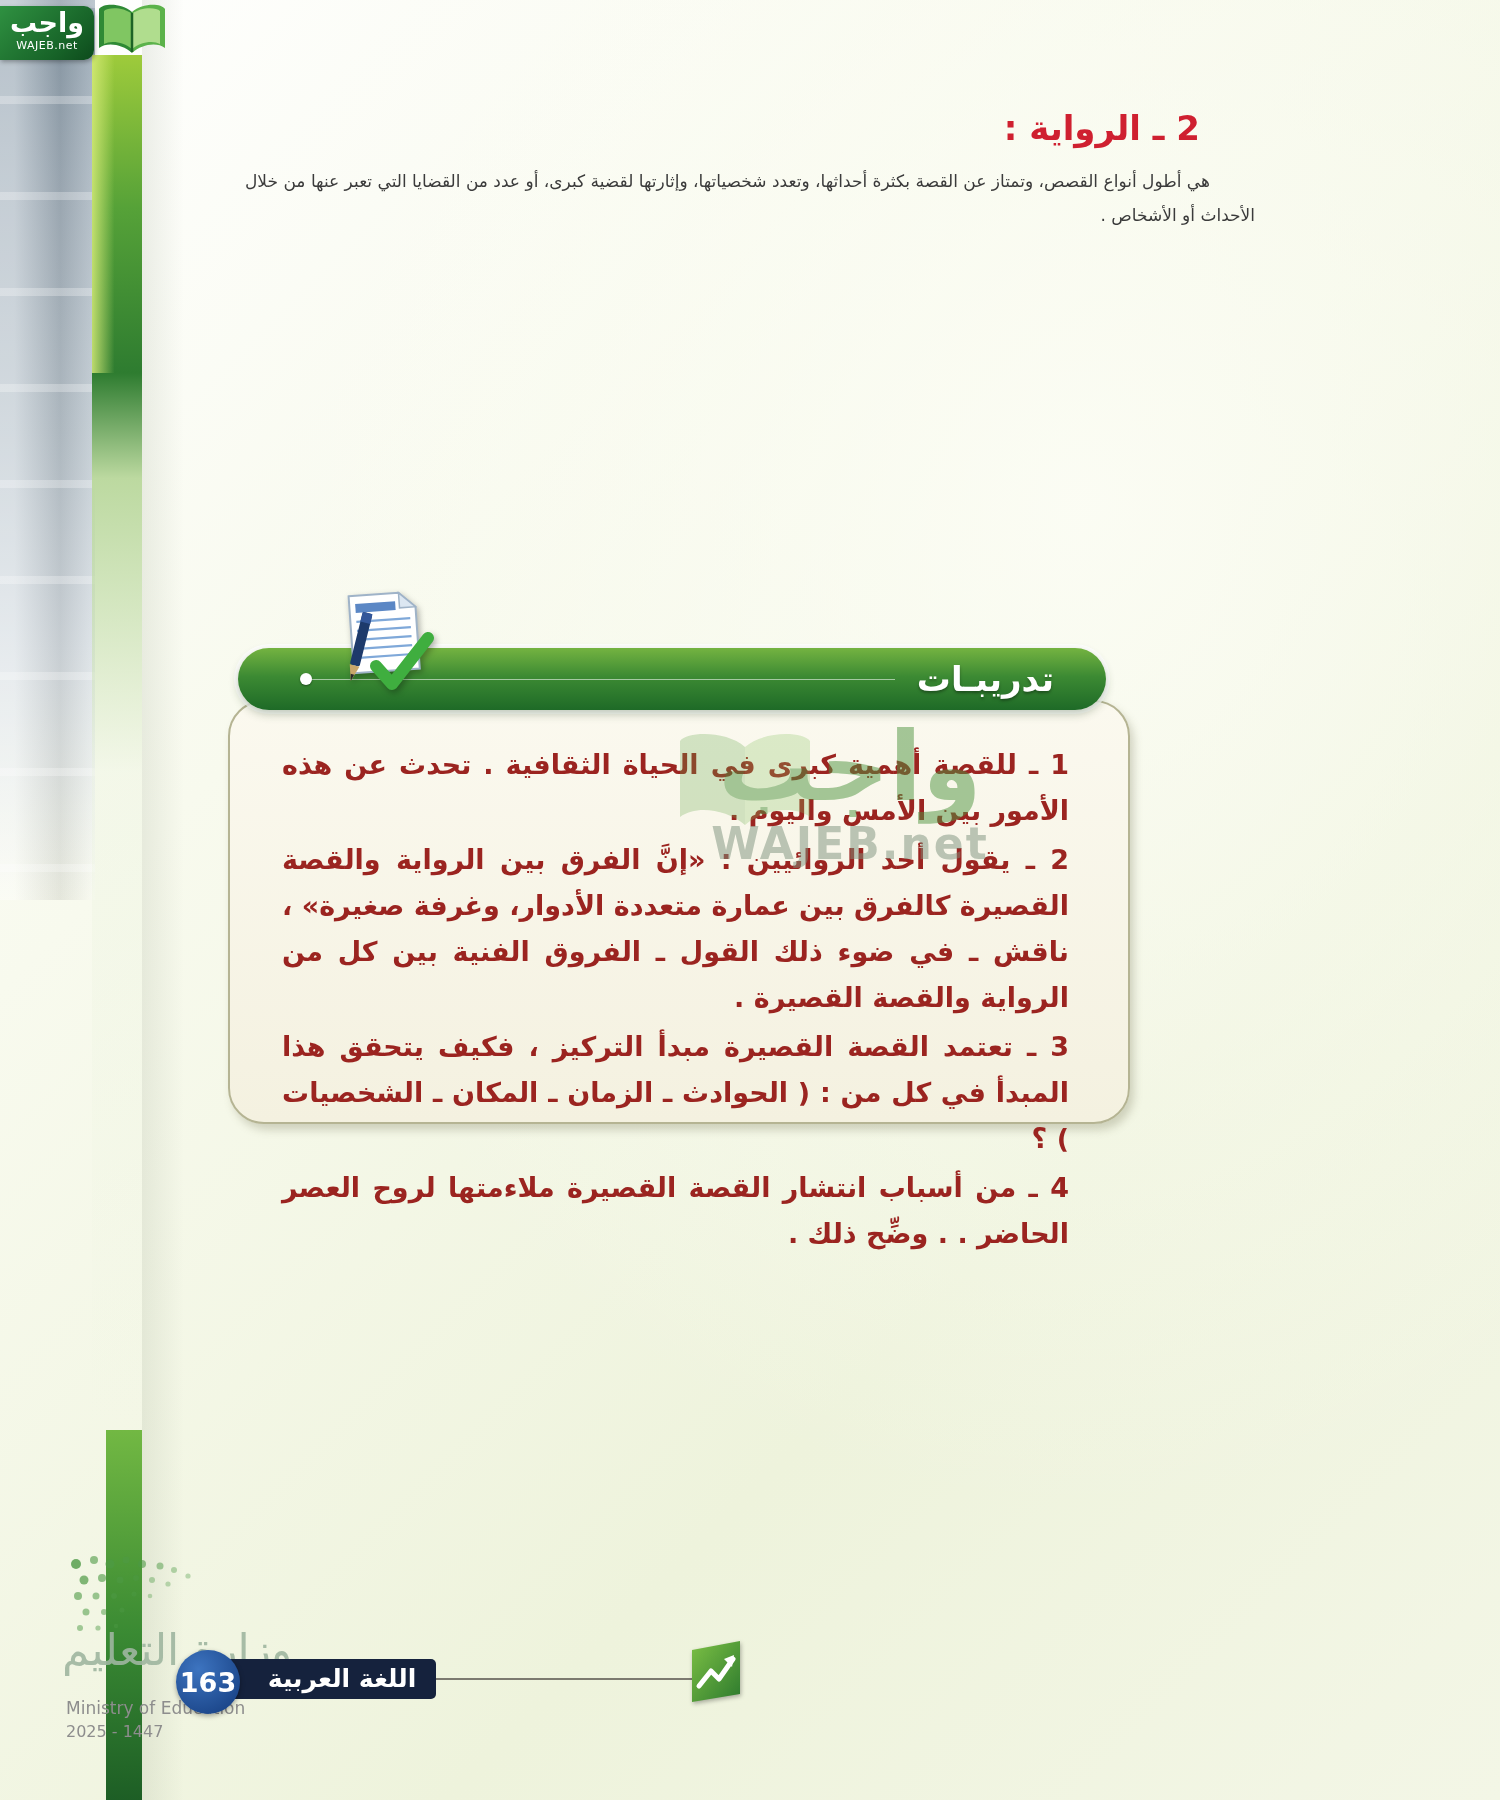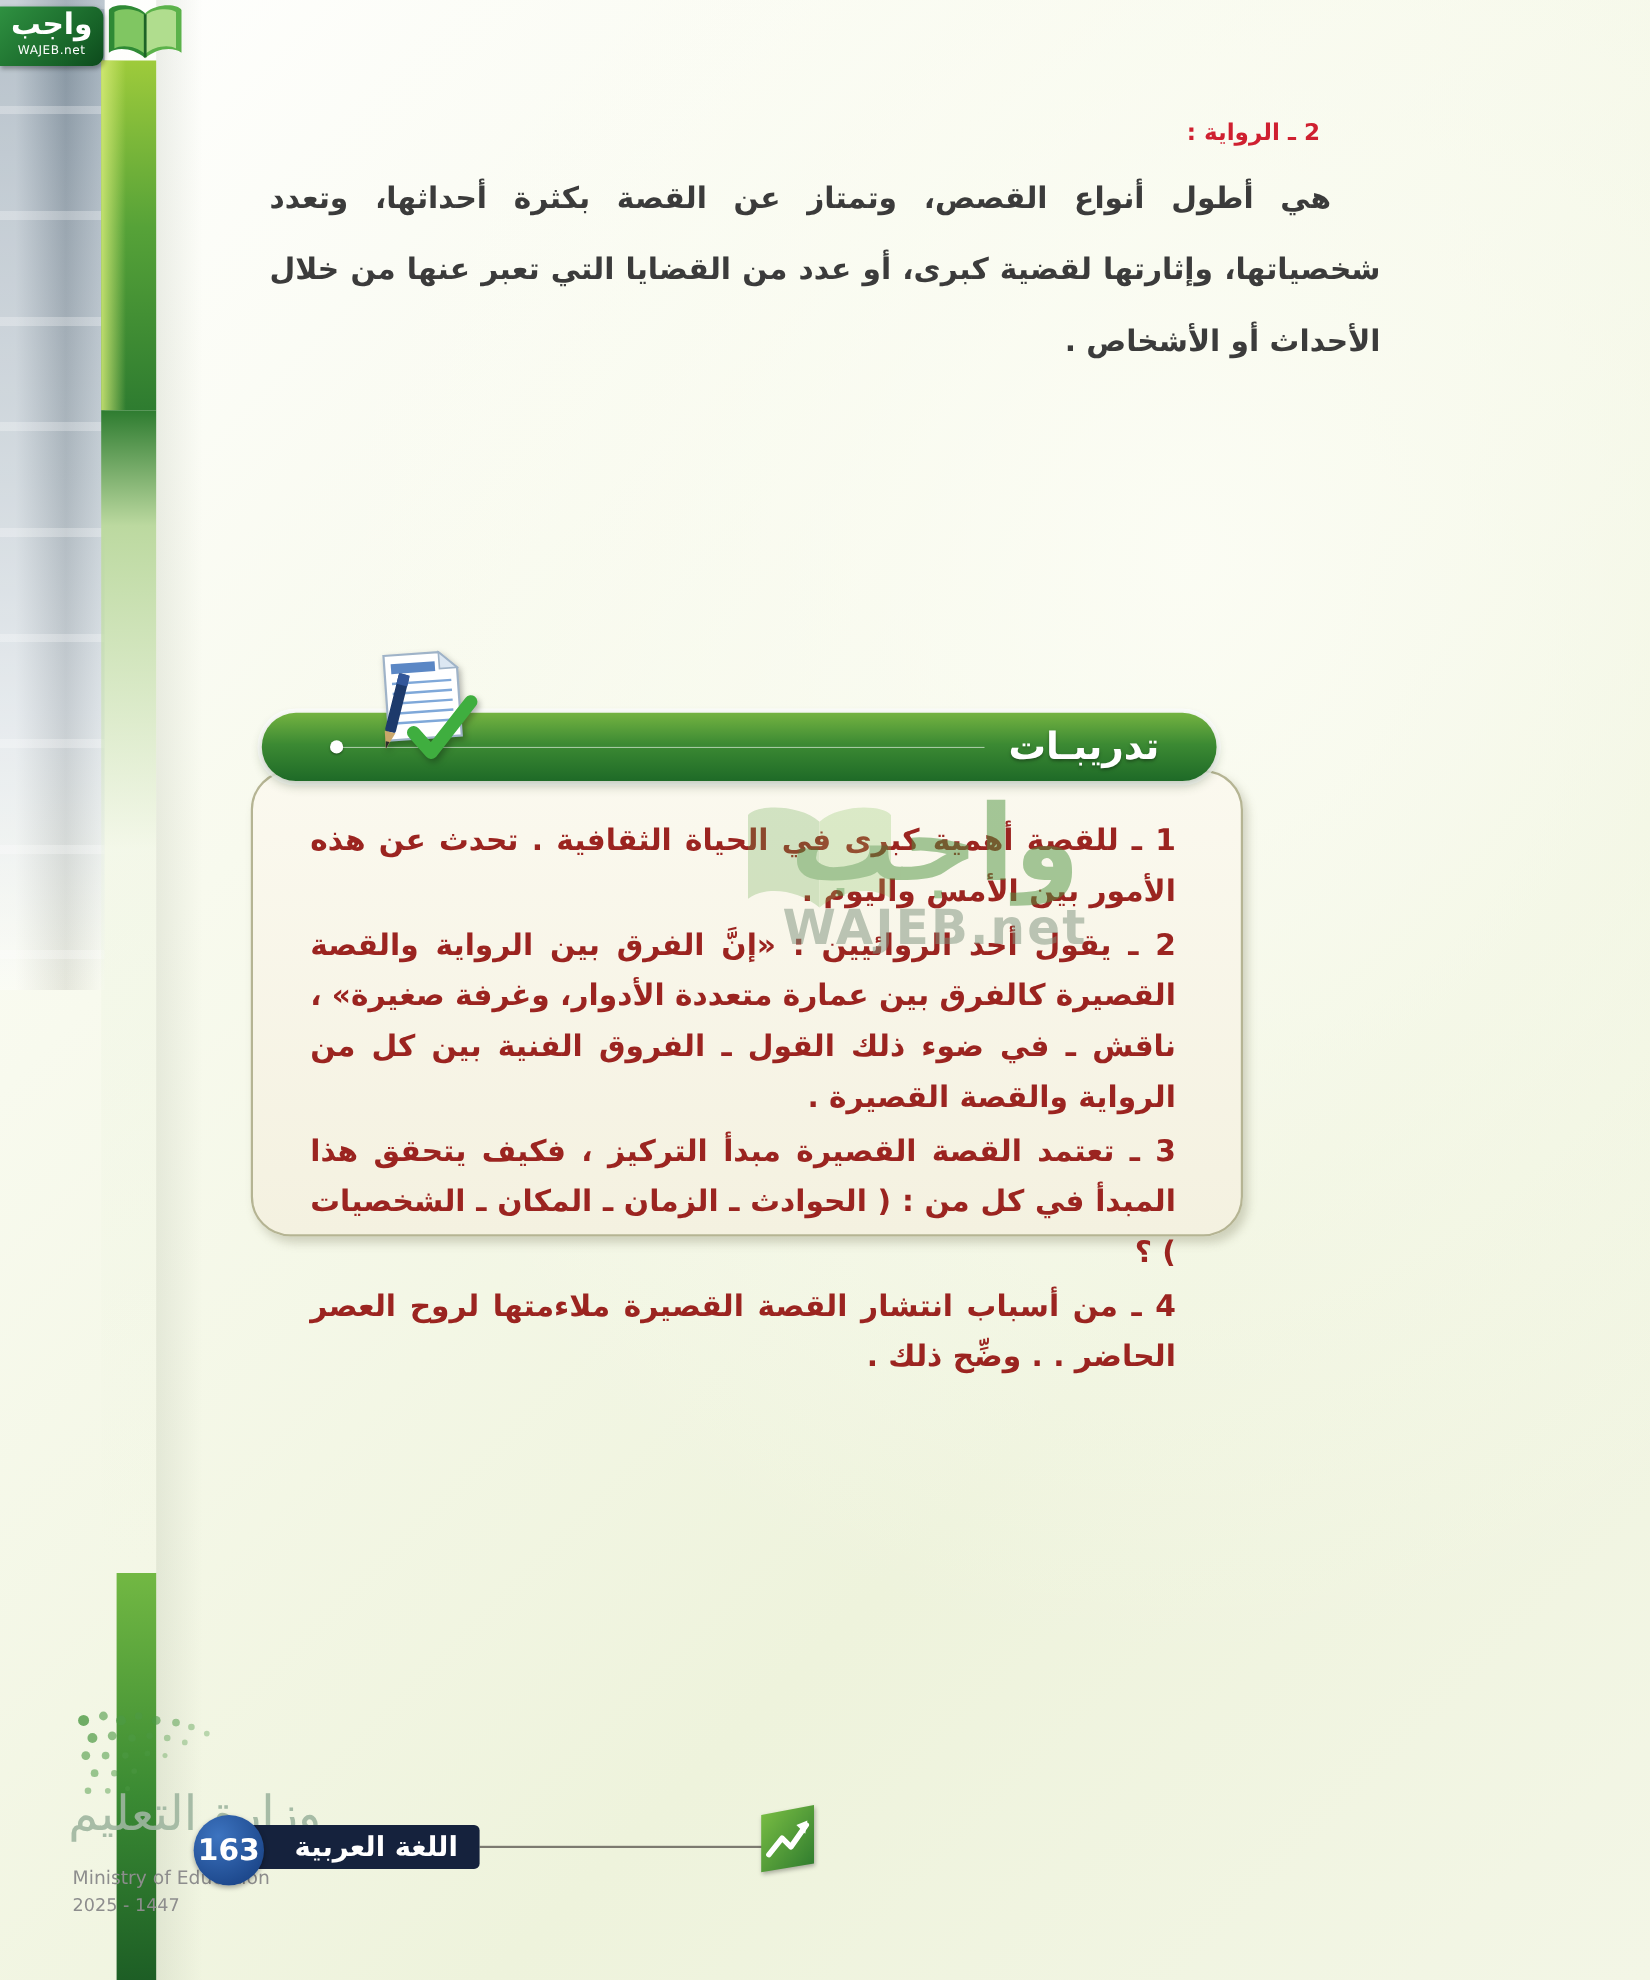--- a/index.html
+++ b/index.html
@@ -32,22 +32,22 @@
     background:linear-gradient(180deg,#72b843 0%,#3a8a33 55%,#1d5e25 100%);}
   
   .wajeb-badge{position:absolute;left:0;top:6px;width:94px;height:54px;border-radius:0 10px 10px 0;
     background:linear-gradient(135deg,#2f9141 0%,#176328 70%,#0d4a1c 100%);
     color:#fff;text-align:center;box-shadow:1px 2px 4px rgba(0,0,0,.3);}
   .wajeb-ar{font-size:27px;font-weight:bold;line-height:34px;}
   .wajeb-en{font-size:11px;line-height:12px;letter-spacing:.5px;}
   .book-icon{position:absolute;left:94px;top:0;width:76px;height:62px;}
   
   .content{position:absolute;left:245px;top:108px;width:1010px;direction:rtl;color:#3b3b3b;}
-  .heading{margin:0 55px 16px 0;text-align:right;font-size:21px;font-weight:bold;color:#cf2030;}
-  .para{margin:0;font-size:27px;line-height:65px;text-align:justify;text-align-last:right;text-indent:45px;font-weight:bold;}
+  .heading{margin:0 55px 16px 0;text-align:right;font-size:34px;font-weight:bold;color:#cf2030;}
+  .para{margin:0;font-size:17px;line-height:34px;text-align:justify;text-align-last:right;text-indent:45px;}
   
   .ribbon{position:absolute;left:238px;top:630px;width:868px;height:62px;border-radius:34px;z-index:4;
     background:linear-gradient(180deg,#74b341 0%,#3c8a33 46%,#1e6a27 100%);
     box-shadow:0 4px 10px rgba(40,70,30,.3),0 0 0 4px rgba(255,255,255,.8);margin-top:18px;}
   .ribbon-line{position:absolute;left:72px;top:31px;width:585px;height:1px;background:rgba(255,255,255,.55);}
   .ribbon-dot{position:absolute;left:62px;top:25px;width:12px;height:12px;border-radius:50%;background:#fff;
     box-shadow:0 1px 2px rgba(0,0,0,.4);}
   .ribbon-label{position:absolute;right:52px;top:50%;transform:translateY(-50%);
     color:#fff;font-size:34px;font-weight:bold;letter-spacing:1px;text-shadow:0 2px 3px rgba(0,0,0,.35);direction:rtl;}
   .ex-icon{position:absolute;left:330px;top:586px;width:108px;height:116px;z-index:6;

